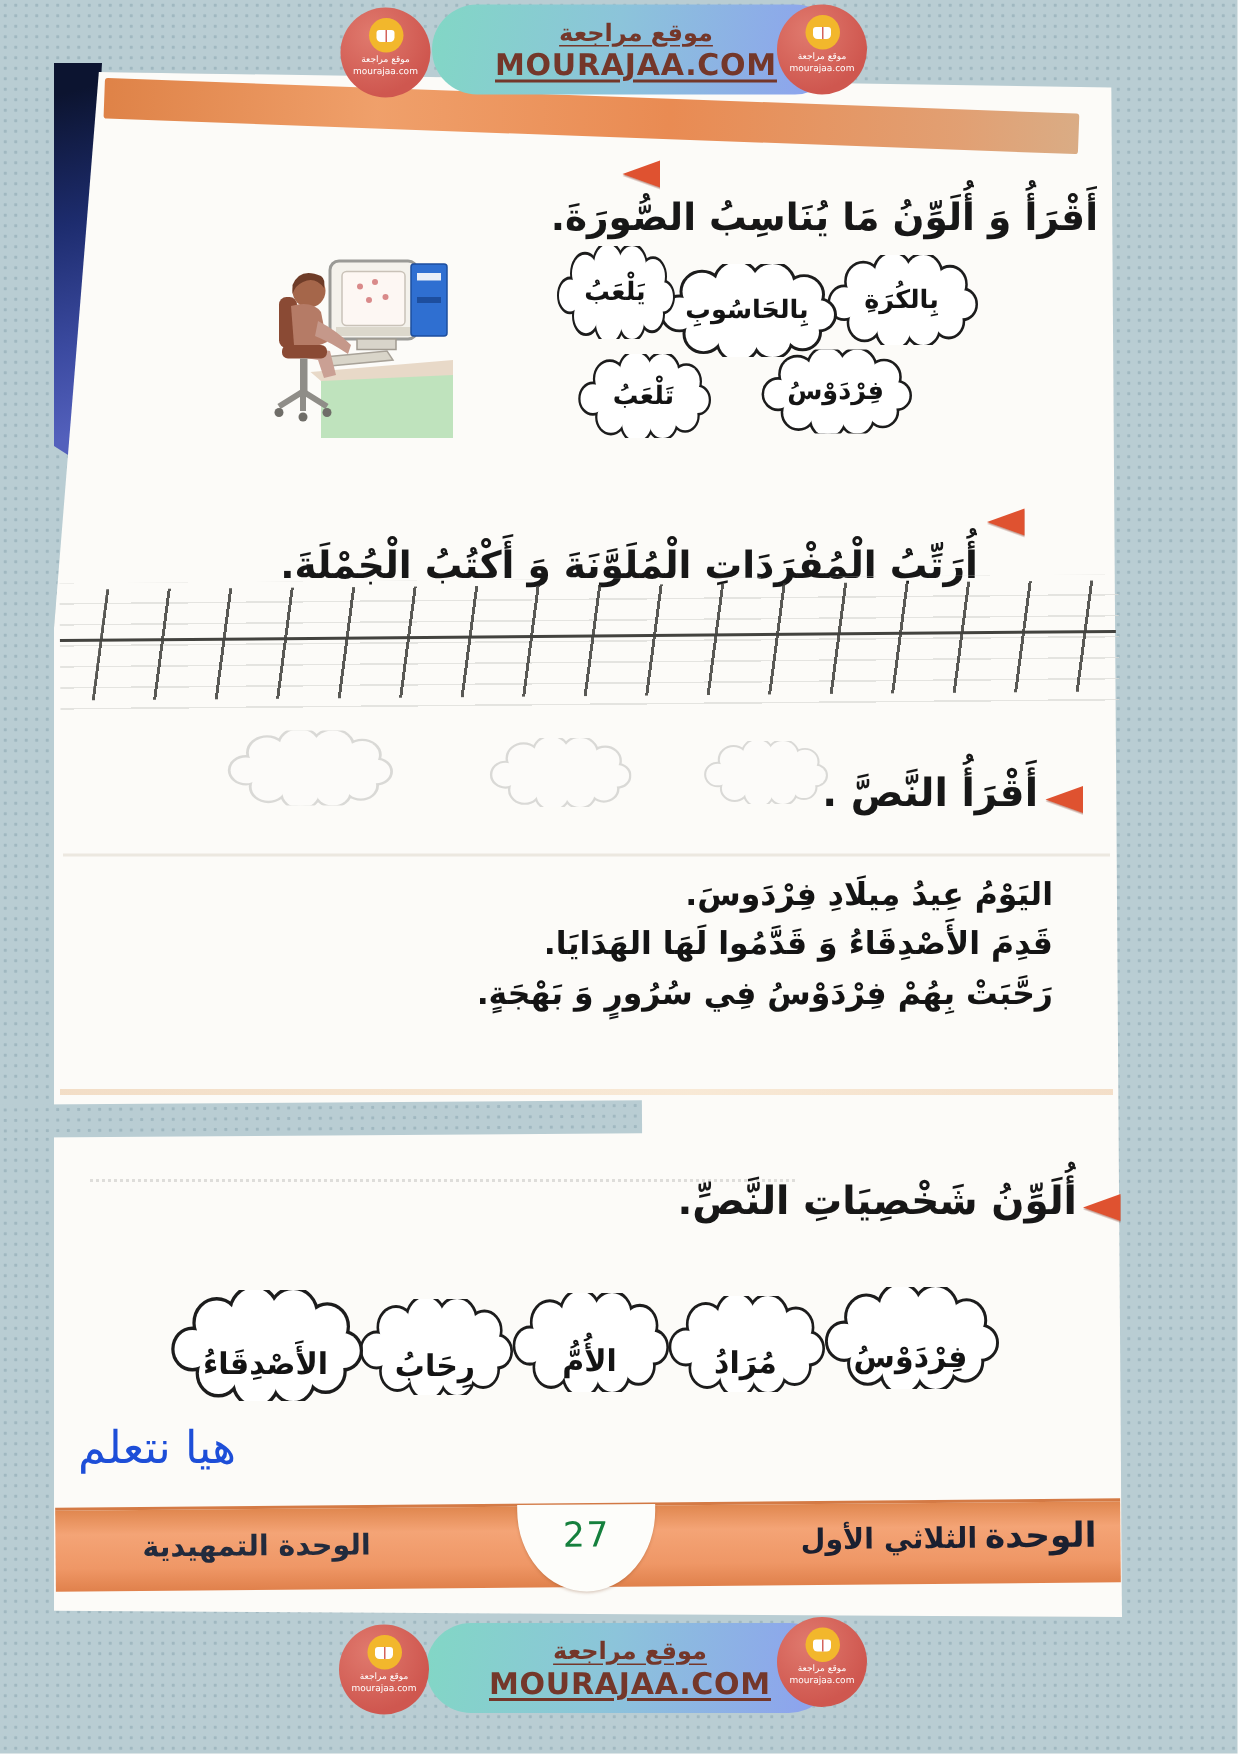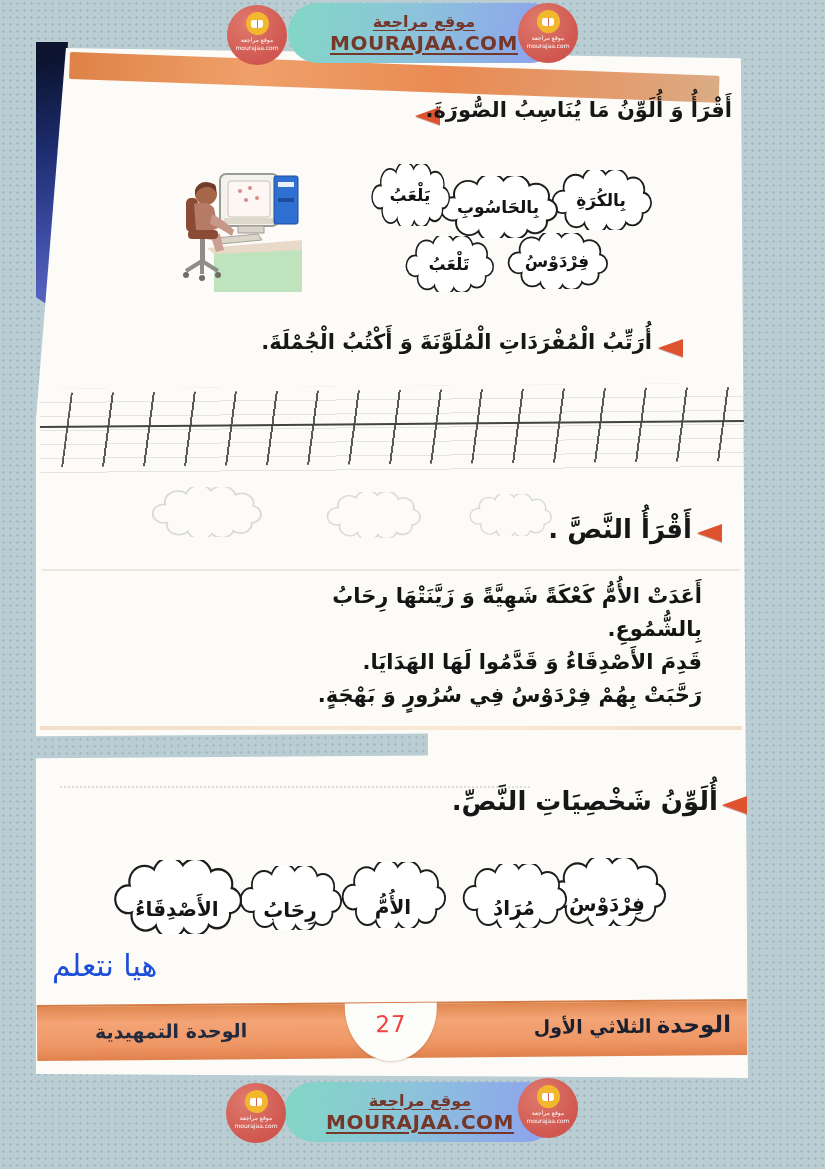--- a/index.html
+++ b/index.html
@@ -21,21 +21,21 @@
     transform:rotate(2.1deg);transform-origin:left top;opacity:.95;}
   .page-seam{left:0;top:735px;width:428px;height:22px;background-color:#b9cdd3;
     background-image:radial-gradient(circle, rgba(130,158,170,.45) 1px, transparent 1.3px);
     background-size:7px 7px;transform:rotate(-.4deg);}
   .warm-edge{left:40px;top:726px;width:702px;height:4px;
     background:linear-gradient(90deg,#f2dcc4,#f8e8d4 60%,#f3ddc6);opacity:.95;}
   .crease{left:42px;top:569px;width:698px;height:2px;background:#ece8e0;}
 
   
   .ex-title{color:#171717;font-weight:bold;direction:rtl;white-space:nowrap;}
-  .t21{font-size:21px;} .t22{font-size:26px;}
+  .t21{font-size:25px;margin-top:32px;} .t22{font-size:26px;}
   .tri{width:0;height:0;border-top:9px solid transparent;border-bottom:9px solid transparent;
     border-right:25px solid #df5230;filter:drop-shadow(0 1px 0 rgba(120,30,10,.4));}
 
   
   .cloud{display:flex;align-items:center;justify-content:center;}
   .cloud-bg{position:absolute;inset:0;width:100%;height:100%;}
   .cloud-text{position:relative;z-index:1;font-weight:bold;color:#141414;direction:rtl;
     white-space:nowrap;}
   .ct18{font-size:17px;} .ct20{font-size:20px;margin-top:24px;}
   .ghost{opacity:.15;}
@@ -61,21 +61,21 @@
     background:linear-gradient(180deg,#e0874f 0%,#f4a476 30%,#ef9766 72%,#e0814c 100%);
     border-top:2px solid #d47a45;}
   .footer-book{position:absolute;right:16px;top:10px;direction:rtl;color:#1b2030;white-space:nowrap;}
   .footer-book .main{font-size:23px;font-weight:bold;}
   .footer-book .rest{font-size:19px;font-weight:bold;}
   .footer-unit{position:absolute;left:58px;top:14px;direction:rtl;color:#222b3d;
     font-size:19px;font-weight:bold;}
   .shield{position:absolute;left:308px;top:-1px;width:92px;height:58px;background:#fdfdfa;
     border-radius:0 0 46px 46px / 0 0 54px 54px;display:flex;align-items:flex-start;
     justify-content:center;box-shadow:0 1px 2px rgba(120,60,20,.25);}
-  .shield span{font-size:23px;color:#ef4444;margin-top:8px;letter-spacing:1px;text-align:right;}
+  .shield span{font-size:23px;color:#15803d;margin-top:8px;letter-spacing:1px;text-align:right;}
 
   
   .banner-pill{width:272px;height:60px;border-radius:32px;
     background:linear-gradient(100deg,#82d7c5 0%,#8cc4da 45%,#8d9ff0 100%);
     display:flex;flex-direction:column;align-items:center;justify-content:center;
     color:#74372a;cursor:pointer;}
   .banner-pill .l1{font-size:16px;font-weight:bold;text-decoration:underline;
     text-underline-offset:3px;direction:rtl;}
   .banner-pill .l2{font-size:20px;font-weight:bold;letter-spacing:.5px;
     text-decoration:underline;text-underline-offset:3px;}
@@ -176,21 +176,21 @@
       <use href="#cloudsym"></use>
     </svg>
   <span class="cloud-text ct18">يَلْعَبُ</span>
 </div>
 <div class="abs cloud" style="left:506px;top:233px;width:102px;height:56px">
   <svg class="cloud-bg" viewBox="0 0 120 64" preserveAspectRatio="none">
       <use href="#cloudsym"></use>
     </svg>
   <span class="cloud-text ct18">فِرْدَوْسُ</span>
 </div>
-<div class="abs cloud" style="left:404px;top:236px;width:90px;height:56px">
+<div class="abs cloud" style="left:384px;top:236px;width:90px;height:56px">
   <svg class="cloud-bg" viewBox="0 0 120 64" preserveAspectRatio="none">
       <use href="#cloudsym"></use>
     </svg>
   <span class="cloud-text ct18">تَلْعَبُ</span>
 </div>
 
 <div class="abs tri" style="left:658px;top:339px"></div>
 <div class="abs ex-title t21" style="right:173px;top:330px">أُرَتِّبُ الْمُفْرَدَاتِ الْمُلَوَّنَةَ وَ أَكْتُبُ الْجُمْلَةَ.</div>
 
 <div class="abs write-grid">
@@ -213,39 +213,39 @@
   <svg class="cloud-bg" viewBox="0 0 120 64" preserveAspectRatio="none">
       <use href="#cloudsym"></use>
     </svg>
 </div>
 
 <div class="abs crease"></div>
 <div class="abs tri" style="left:697px;top:524px"></div>
 <div class="abs ex-title t22" style="right:133px;top:514px">أَقْرَأُ النَّصَّ .</div>
 
 <div class="abs passage">
-  <div>أَعَدَتْ الأُمُّ كَعْكَةً شَهِيَّةً وَ زَيَّنَتْهَا رِحَابُ بِالشُّمُوعِ.</div>
+  <div>اليَوْمُ عِيدُ مِيلَادِ فِرْدَوسَ.</div>
   <div>قَدِمَ الأَصْدِقَاءُ وَ قَدَّمُوا لَهَا الهَدَايَا.</div>
   <div>رَحَّبَتْ بِهُمْ فِرْدَوْسُ فِي سُرُورٍ وَ بَهْجَةٍ.</div>
 </div>
 
 <div class="abs warm-edge"></div>
 <div class="abs page-seam"></div>
 <div class="abs ghost-dots"></div>
 
 <div class="abs tri" style="left:722px;top:796px"></div>
 <div class="abs ex-title t22" style="right:107px;top:786px">أُلَوِّنُ شَخْصِيَاتِ النَّصِّ.</div>
 
 <div class="abs cloud" style="left:548px;top:858px;width:118px;height:68px">
   <svg class="cloud-bg" viewBox="0 0 120 64" preserveAspectRatio="none">
       <use href="#cloudsym"></use>
     </svg>
   <span class="cloud-text ct20">فِرْدَوْسُ</span>
 </div>
-<div class="abs cloud" style="left:461px;top:864px;width:106px;height:64px">
+<div class="abs cloud" style="left:444px;top:864px;width:106px;height:64px">
   <svg class="cloud-bg" viewBox="0 0 120 64" preserveAspectRatio="none">
       <use href="#cloudsym"></use>
     </svg>
   <span class="cloud-text ct20">مُرَادُ</span>
 </div>
 <div class="abs cloud" style="left:340px;top:862px;width:106px;height:66px">
   <svg class="cloud-bg" viewBox="0 0 120 64" preserveAspectRatio="none">
       <use href="#cloudsym"></use>
     </svg>
   <span class="cloud-text ct20">الأُمُّ</span>

